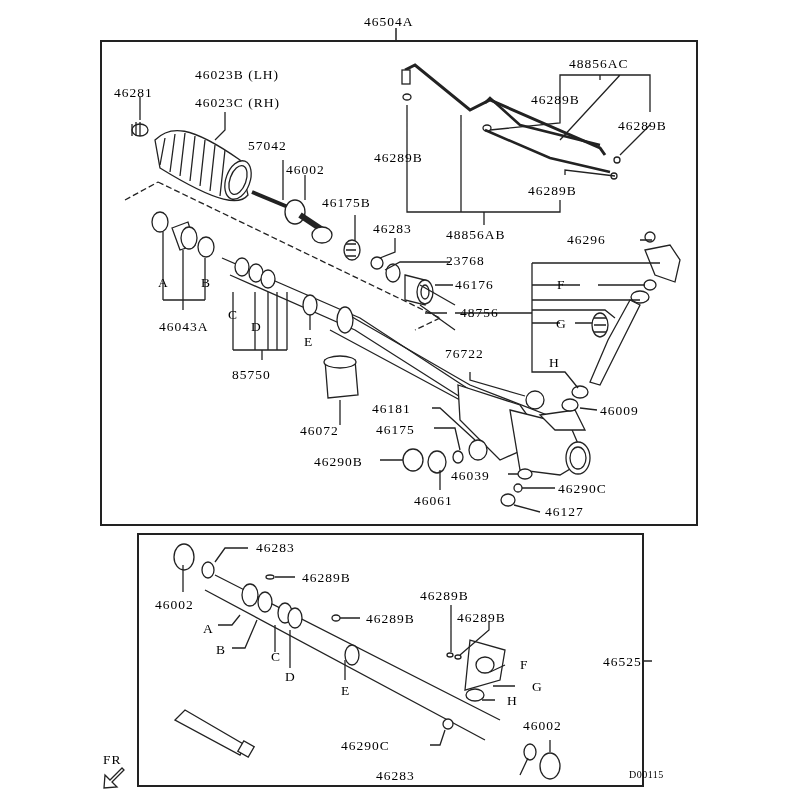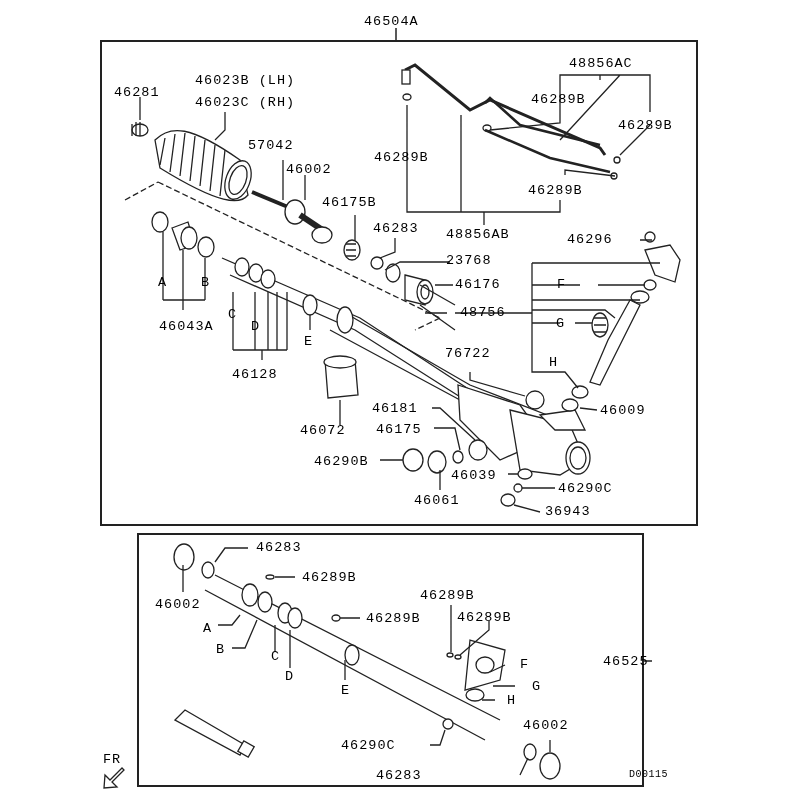--- a/index.html
+++ b/index.html
@@ -1,17 +1,17 @@
 <!DOCTYPE html>
 <html><head>
 <meta charset="utf-8">
 <style>
   html,body{margin:0;padding:0;background:#fff;}
   body{width:800px;height:800px;position:relative;overflow:hidden;font-family:"DejaVu Sans",sans-serif;color:#000;}
-  .lbl{position:absolute;font-size:13.5px;letter-spacing:1px;line-height:1;white-space:nowrap;font-family:Liberation Mono, monospace;}
+  .lbl{position:absolute;font-size:13.5px;letter-spacing:1px;line-height:1;white-space:nowrap;font-family:Liberation Serif, serif;}
   .small{font-size:10px;letter-spacing:0.5px;}
   svg.art{position:absolute;left:0;top:0;}
 </style>
 </head>
 <body>
 
 <svg class="art" width="800" height="800" viewBox="0 0 800 800" fill="none" stroke="#222" stroke-width="1.3">
 
   <rect x="101" y="41" width="596" height="484" stroke-width="2"></rect>
   <rect x="138" y="534" width="505" height="252" stroke-width="2"></rect>
@@ -144,40 +144,40 @@
     <path d="M175,720 L185,710 L245,745 L240,755 Z" fill="#fff"></path>
     <rect x="240" y="743" width="12" height="12" transform="rotate(30 246 749)" fill="#fff"></rect>
   </g>
   <g>
     <path d="M122,768 L110,780 L105,775 L104,788 L117,787 L112,782 L124,770 Z" fill="#fff" stroke-width="1.3"></path>
   </g>
 </svg>
 
 <span class="lbl" style="left:364px;top:15px">46504A</span>
 <span class="lbl" style="left:114px;top:86px">46281</span>
-<span class="lbl" style="left:195px;top:74px">46023B (LH)</span>
+<span class="lbl" style="left:195px;top:68px">46023B (LH)</span>
 <span class="lbl" style="left:195px;top:96px">46023C (RH)</span>
 <span class="lbl" style="left:248px;top:139px">57042</span>
 <span class="lbl" style="left:286px;top:163px">46002</span>
 <span class="lbl" style="left:322px;top:196px">46175B</span>
 <span class="lbl" style="left:373px;top:222px">46283</span>
 <span class="lbl" style="left:446px;top:254px">23768</span>
 <span class="lbl" style="left:455px;top:278px">46176</span>
 <span class="lbl" style="left:460px;top:306px">48756</span>
 <span class="lbl" style="left:159px;top:320px">46043A</span>
-<span class="lbl" style="left:232px;top:368px">46128</span>
+<span class="lbl" style="left:232px;top:368px">85750</span>
 <span class="lbl" style="left:300px;top:424px">46072</span>
 <span class="lbl" style="left:445px;top:347px">76722</span>
 <span class="lbl" style="left:372px;top:402px">46181</span>
 <span class="lbl" style="left:376px;top:423px">46175</span>
 <span class="lbl" style="left:314px;top:455px">46290B</span>
 <span class="lbl" style="left:414px;top:494px">46061</span>
 <span class="lbl" style="left:451px;top:469px">46039</span>
 <span class="lbl" style="left:558px;top:482px">46290C</span>
-<span class="lbl" style="left:545px;top:505px">36943</span>
+<span class="lbl" style="left:545px;top:505px">46127</span>
 <span class="lbl" style="left:600px;top:404px">46009</span>
 <span class="lbl" style="left:567px;top:233px">46296</span>
 <span class="lbl" style="left:569px;top:57px">48856AC</span>
 <span class="lbl" style="left:446px;top:228px">48856AB</span>
 <span class="lbl" style="left:374px;top:151px">46289B</span>
 <span class="lbl" style="left:531px;top:93px">46289B</span>
 <span class="lbl" style="left:618px;top:119px">46289B</span>
 <span class="lbl" style="left:528px;top:184px">46289B</span>
 
 <span class="lbl" style="left:158px;top:276px">A</span>

